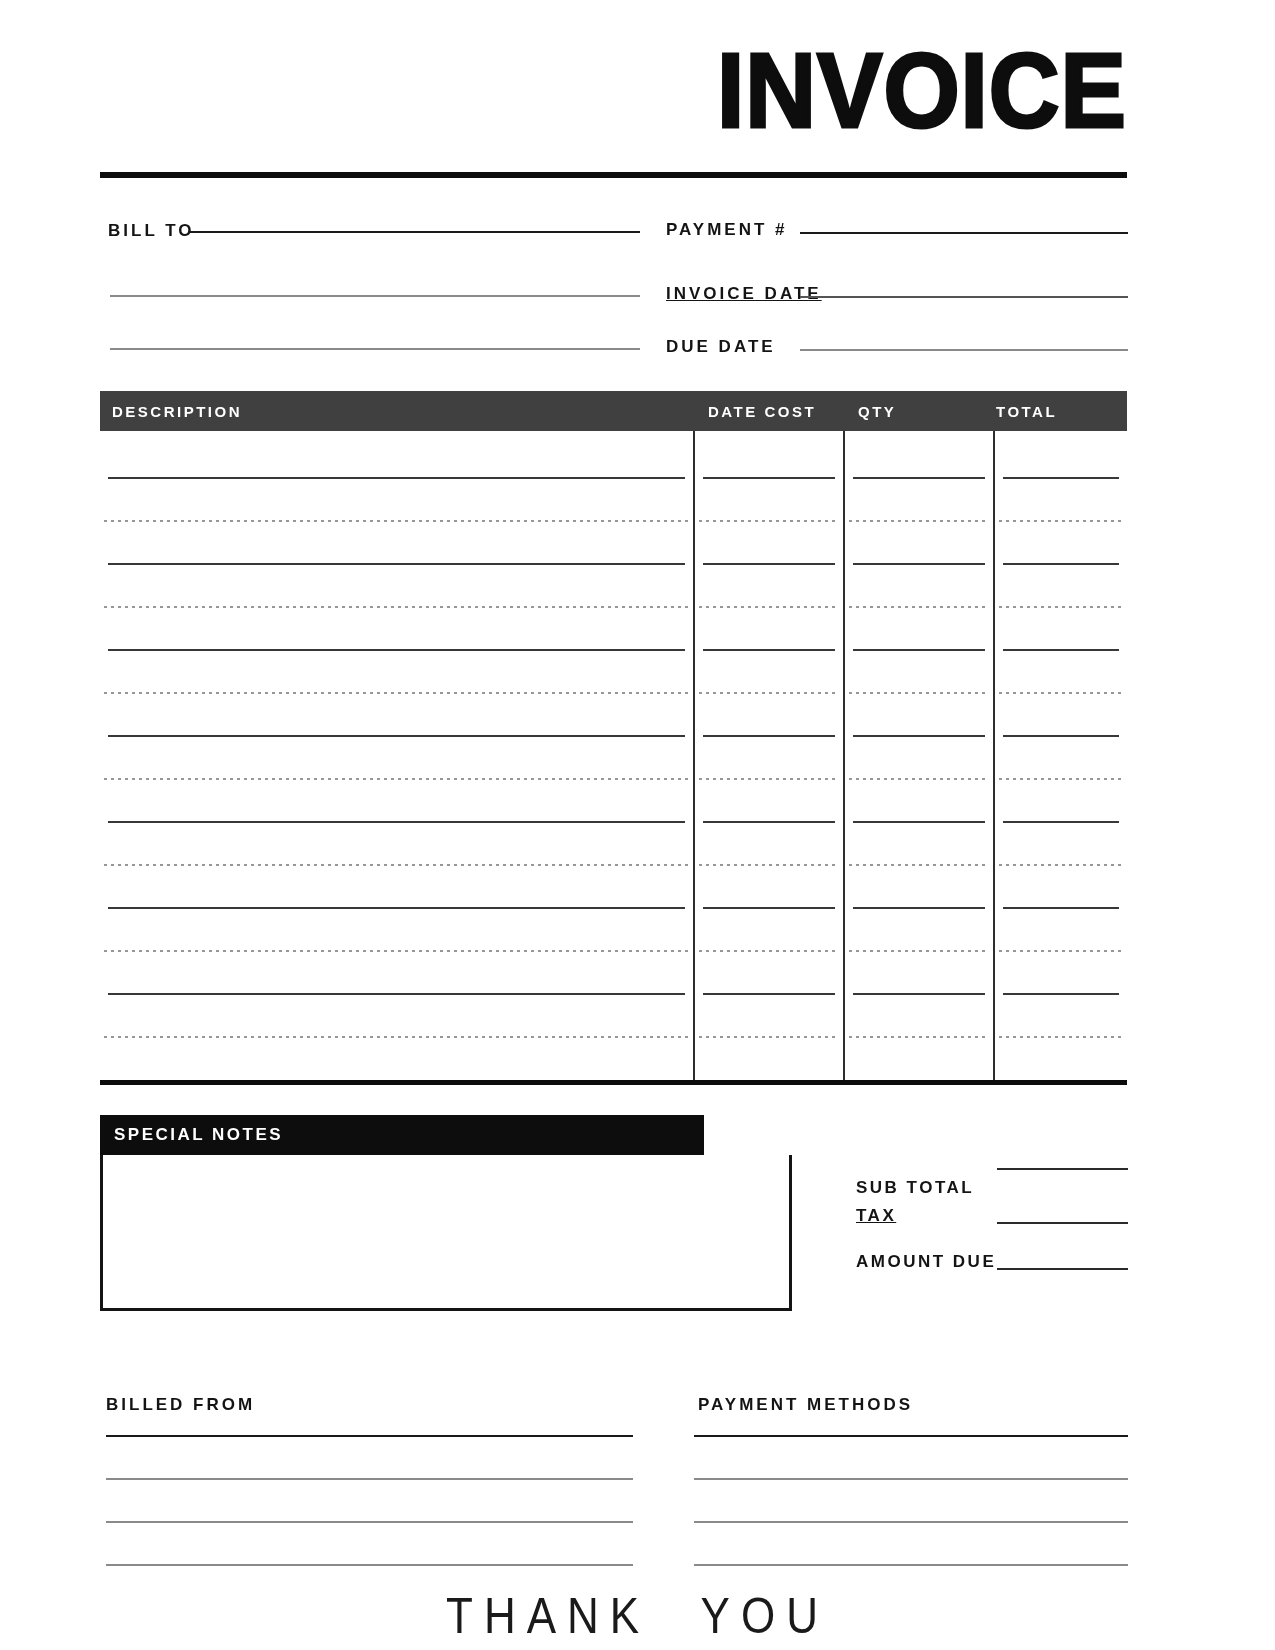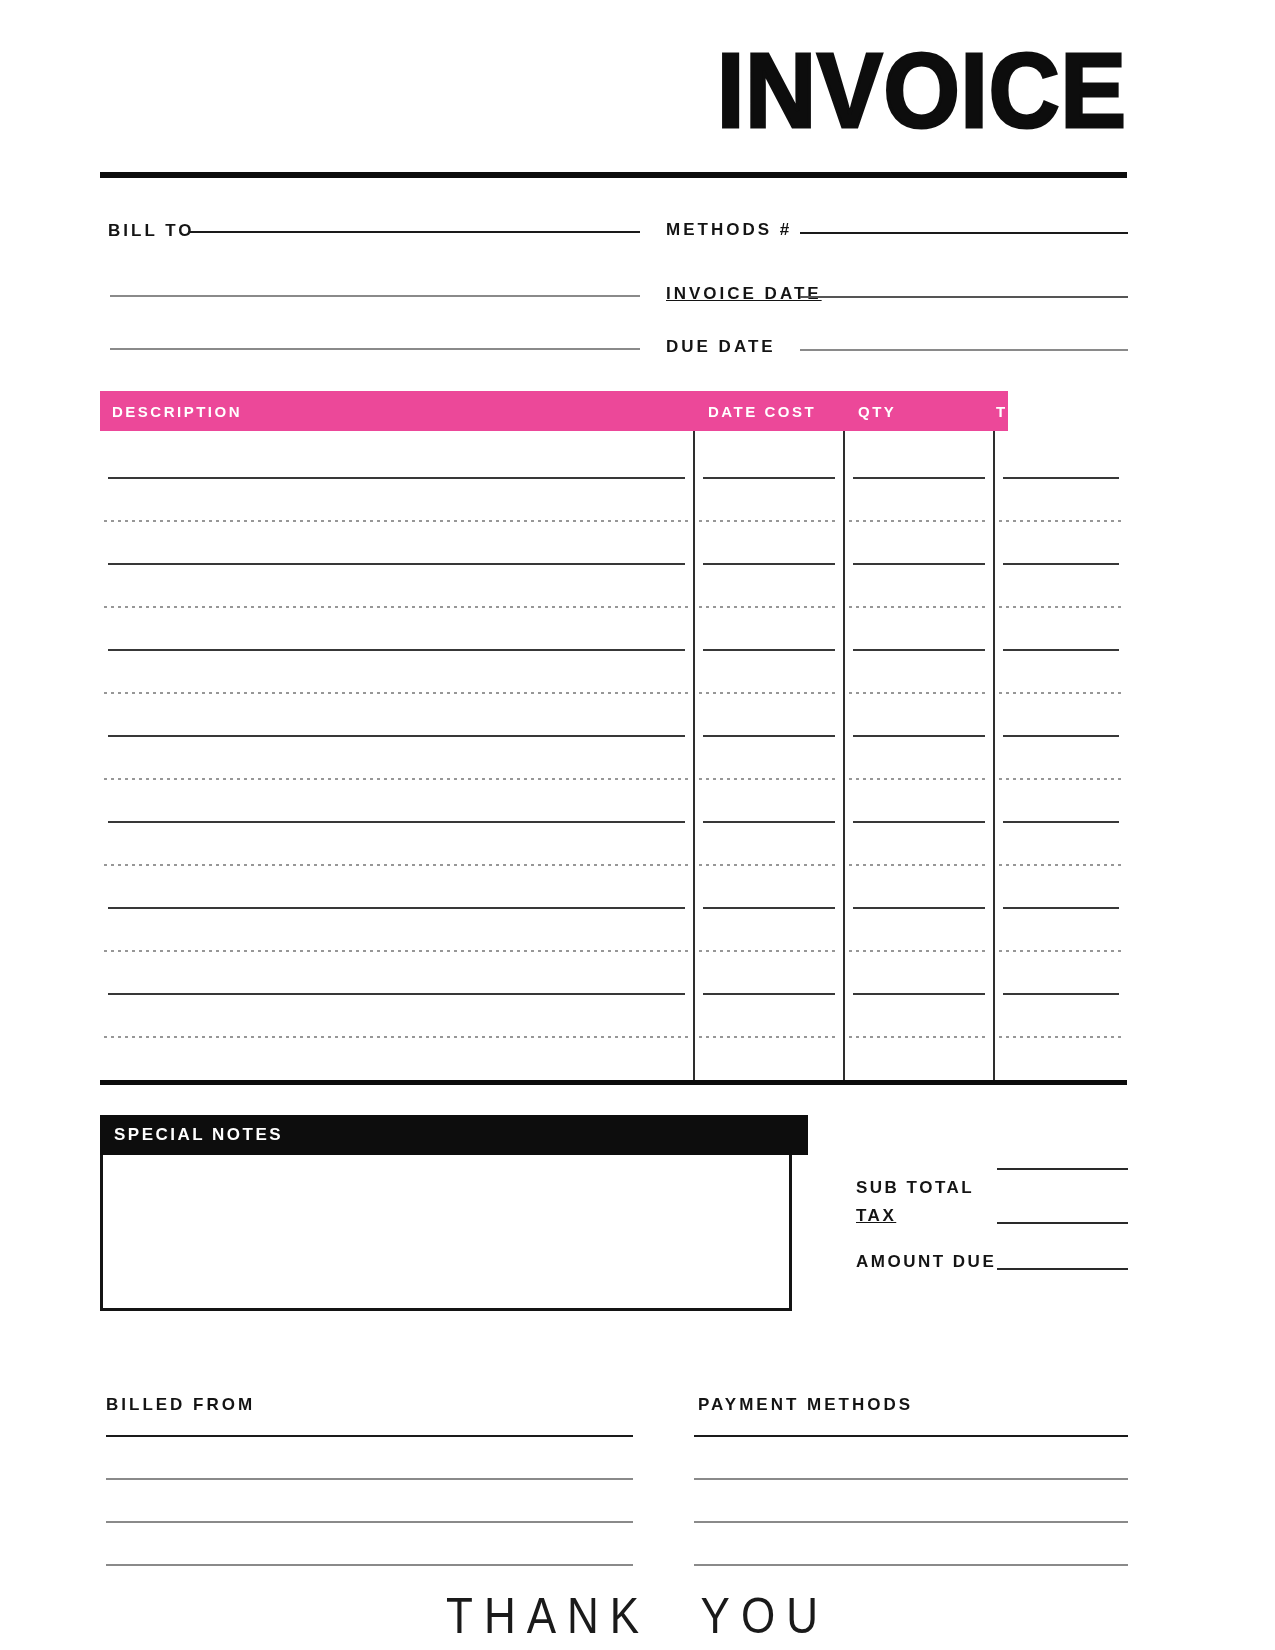--- a/index.html
+++ b/index.html
@@ -29,22 +29,22 @@
     position:absolute;
     font-size:17px;font-weight:bold;letter-spacing:3px;
     color:#141414;white-space:nowrap;line-height:18px;
   }
   
   .line{position:absolute;height:2px;background:#1a1a1a;}
   .line.mid{background:#555555;}
   .line.muted{background:#8a8a8a;}
   
   .thead{
-    position:absolute;left:100px;top:391px;width:908px;height:40px;
-    background:#ec4899;
+    position:absolute;left:100px;top:391px;width:1027px;height:40px;
+    background:#404040;
   }
   .thead .hlbl{
     position:absolute;top:12px;
     color:#ffffff;font-size:15px;font-weight:bold;letter-spacing:2.5px;white-space:nowrap;
   }
   .tbody{
     position:absolute;left:100px;top:431px;width:1027px;height:654px;
     box-sizing:border-box;border-bottom:5px solid #0c0c0c;
   }
   .trow{display:flex;height:43px;}
@@ -56,21 +56,21 @@
   .tcell.c3{width:134px;border-left:2px solid #2e2e2e;}
   .sep-solid .tcell::after{
     content:"";position:absolute;left:8px;right:8px;bottom:-1px;height:2px;background:#383838;
   }
   .sep-dotted .tcell::after{
     content:"";position:absolute;left:4px;right:4px;bottom:-1px;height:2px;
     background:repeating-linear-gradient(90deg,#979797 0 3px,transparent 3px 7px);
   }
   
   .notes-bar{
-    position:absolute;left:100px;top:1115px;width:708px;height:40px;background:#0d0d0d;
+    position:absolute;left:100px;top:1115px;width:604px;height:40px;background:#0d0d0d;
   }
   .notes-bar .lbl{position:absolute;left:14px;top:11px;color:#ffffff;letter-spacing:2.5px;}
   .notes-box{
     position:absolute;left:100px;top:1155px;width:692px;height:156px;
     box-sizing:border-box;border:3px solid #141414;border-top:none;background:#fff;
   }
   
   .thank-you{
     position:absolute;left:0;right:0;top:1588px;text-align:center;
     font-size:44px;font-weight:normal;letter-spacing:11px;word-spacing:28px;
@@ -83,21 +83,21 @@
 <div class="page">
 
   <div class="invoice-title">INVOICE</div>
   <div class="top-rule"></div>
 
   <div class="lbl" style="left:108px;top:222px;">BILL TO</div>
   <div class="line" style="left:188px;top:231px;width:452px;"></div>
   <div class="line muted" style="left:110px;top:295px;width:530px;"></div>
   <div class="line muted" style="left:110px;top:348px;width:530px;"></div>
 
-  <div class="lbl" style="left:666px;top:221px;">METHODS #</div>
+  <div class="lbl" style="left:666px;top:221px;">PAYMENT #</div>
   <div class="line" style="left:800px;top:232px;width:328px;"></div>
 
   <div class="lbl" style="left:666px;top:285px;text-decoration:underline;">INVOICE DATE</div>
   <div class="line mid" style="left:800px;top:296px;width:328px;"></div>
 
   <div class="lbl" style="left:666px;top:338px;">DUE DATE</div>
   <div class="line muted" style="left:800px;top:349px;width:328px;"></div>
 
   <div class="thead">
     <div class="hlbl" style="left:12px;">DESCRIPTION</div>

